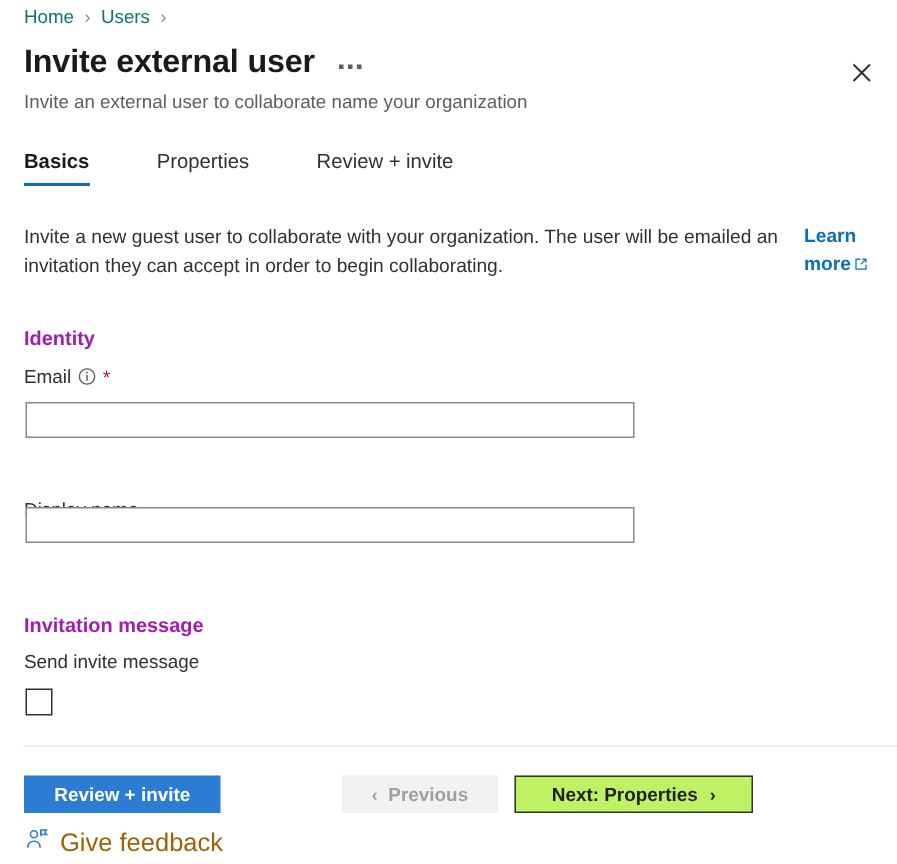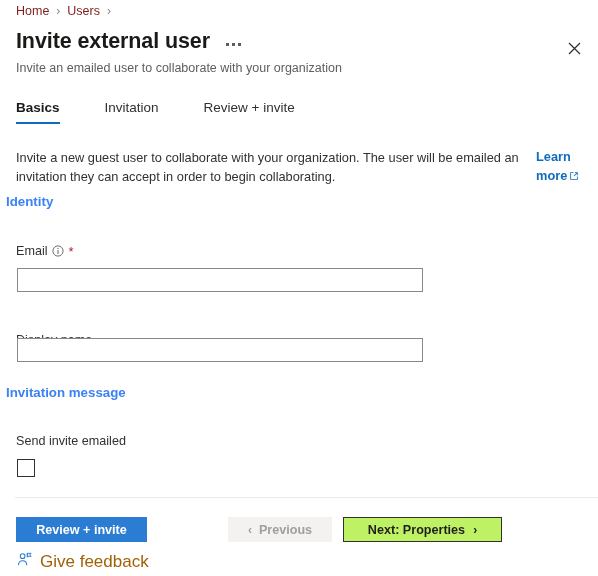--- a/index.html
+++ b/index.html
@@ -21,21 +21,21 @@
   .breadcrumb {
     position: absolute;
     left: 16px;
     top: 0px;
     height: 22px;
     display: flex;
     align-items: center;
     font-size: 12.5px;
   }
   .crumb-link {
-    color: #7f1d1d;
+    color: #0f766e;
     cursor: pointer;
     white-space: nowrap;
   }
   .crumb-sep {
     color: #8a8886;
     margin: 0 7px;
     font-size: 12px;
     line-height: 1;
   }
 
@@ -152,24 +152,25 @@
   }
   .ext-icon {
     display: inline-block;
     vertical-align: -1px;
     margin-left: 2px;
   }
 
   
   .section-h {
     position: absolute;
-    left: 6px;
+    left: 16px;
     font-size: 13.3px;
     font-weight: 700;
-    color: #3b82f6;
+    color: #a21caf;
+    margin-top: 24px;
   }
   #identity-h { top: 194px; }
   #invitation-h { top: 385px; }
 
   
   .field-label {
     position: absolute;
     left: 16px;
     font-size: 12.6px;
     color: #323130;
@@ -322,31 +323,31 @@
 </div>
 
 <div class="title-row">
   <span class="page-title">Invite external user</span>
   <span class="ellipsis-btn">
     <i></i>
     <i></i>
     <i></i>
   </span>
 </div>
-<div class="subtitle">Invite an emailed user to collaborate with your organization</div>
+<div class="subtitle">Invite an external user to collaborate name your organization</div>
 
 <div class="close-btn">
   <svg width="13" height="13" viewBox="0 0 13 13">
     <path d="M1 1 L12 12 M12 1 L1 12" stroke="#323130" stroke-width="1.3" fill="none"></path>
   </svg>
 </div>
 
 <div class="tabs">
   <div class="tab active">Basics</div>
-  <div class="tab">Invitation</div>
+  <div class="tab">Properties</div>
   <div class="tab">Review + invite</div>
 </div>
 
 <div class="intro-wrap">
   <div class="intro-text">Invite a new guest user to collaborate with your organization. The user will be emailed an invitation they can accept in order to begin collaborating.</div>
   <div class="learn-more"><span>Learn more</span><span class="ext-icon"><svg width="10" height="10" viewBox="0 0 12 12">
           <path d="M1.5 1.5 h4 v1 h-3 v7 h7 v-3 h1 v4 h-9 z" fill="#0f6cbd"></path>
           <path d="M7 1.5 h3.5 v3.5 h-1 V3.2 L6.3 6.4 5.6 5.7 8.8 2.5 H7 z" fill="#0f6cbd"></path>
         </svg></span></div>
 </div>
@@ -366,21 +367,21 @@
 </div>
 <input class="text-input" id="email-input" type="text" value="" placeholder="" style="">
 
 <div class="field-label" id="display-label">
   <span>Display name</span>
 </div>
 <input class="text-input" id="display-input" type="text" value="" placeholder="" style="">
 
 <div class="section-h" id="invitation-h">Invitation message</div>
 
-<div class="field-label" id="send-label">Send invite emailed</div>
+<div class="field-label" id="send-label">Send invite message</div>
 <div class="checkbox"></div>
 
 <div class="footer-divider"></div>
 
 <button class="btn-primary">Review + invite</button>
 
 <button class="btn-prev">
   <span class="chev">‹</span>
   <span>Previous</span>
 </button>

